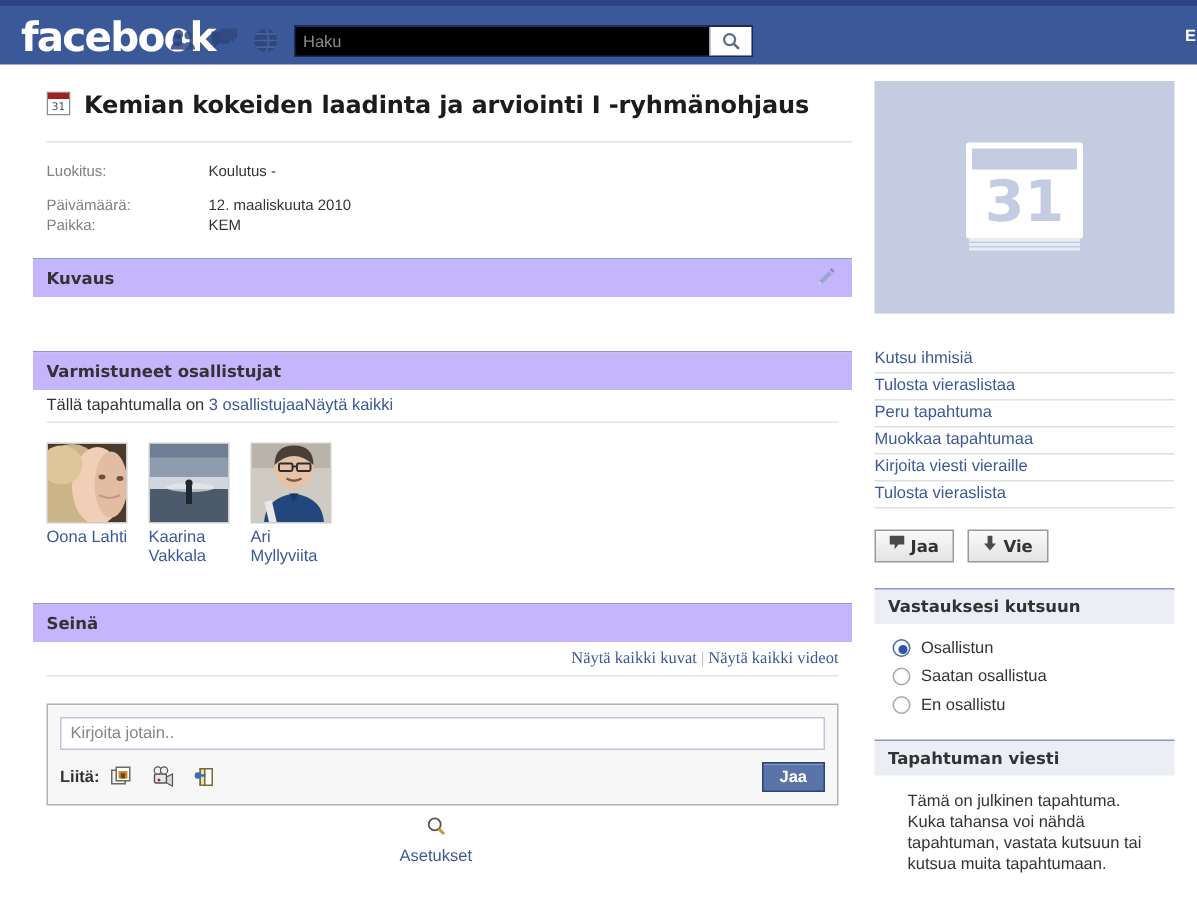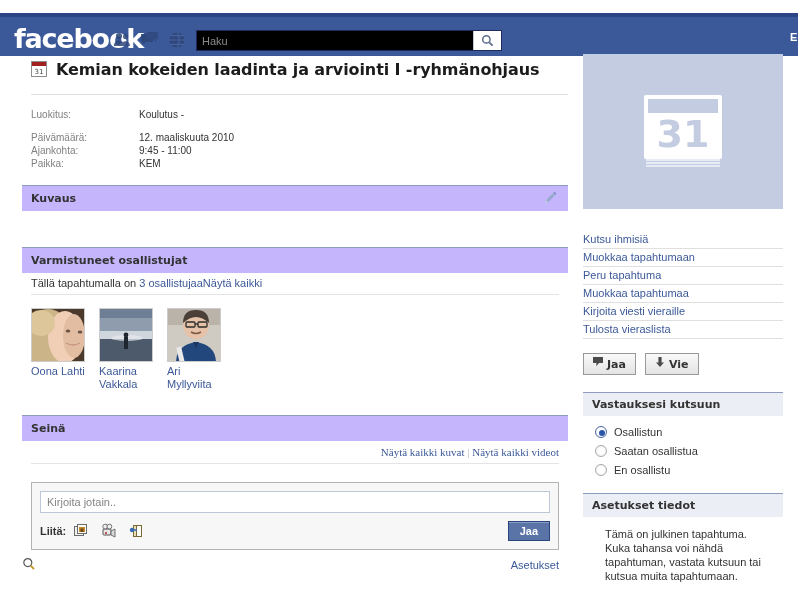--- a/index.html
+++ b/index.html
@@ -8,21 +8,21 @@
     width: 798px; height: 603px;
     overflow: hidden;
     background: #ffffff;
     font-family: "Liberation Sans", sans-serif;
     font-size: 11px;
     color: #333333;
   }
 
   
   #topbar {
-    position: absolute; left: 0; top: 13px;
+    position: absolute; left: 0; top: 0;
     width: 798px; height: 43px;
     background: #3b5998;
     border-top: 4px solid #2d4486;
   }
   #logo {
     position: absolute; left: 14px; top: 6px;
     color: #ffffff;
     font-size: 27px;
     font-weight: bold;
     letter-spacing: -1.2px;
@@ -187,22 +187,23 @@
     border: 1px solid #29447e;
     color: #ffffff;
     font-family: "Liberation Sans", sans-serif;
     font-size: 11px; font-weight: bold;
     padding: 3px 11px;
     cursor: pointer;
     box-shadow: inset 0 1px 0 #8a9cc2;
   }
   #settings-row {
     margin: 7px 9px 0 0;
-    display: flex; justify-content: space-between; align-items: center;
+    display: flex; justify-content: center; align-items: center;
     gap: 4px;
+    flex-direction: column;
   }
 
   
   #right {
     position: absolute; left: 583px; top: 54px;
     width: 200px;
   }
   #cal-big {
     width: 200px; height: 155px;
     background: #c3cce0;
@@ -321,24 +322,20 @@
 
   <table class="infotable">
     <tbody>
         <tr>
       <td class="infolabel">Luokitus:</td>
       <td class="infoval">Koulutus -</td>
     </tr>
     <tr class="inforow-gap">
       <td class="infolabel">Päivämäärä:</td>
       <td class="infoval">12. maaliskuuta 2010</td>
-    </tr>
-    <tr>
-      <td class="infolabel">Ajankohta:</td>
-      <td class="infoval">9:45 - 11:00</td>
     </tr>
     <tr>
       <td class="infolabel">Paikka:</td>
       <td class="infoval">KEM</td>
     </tr>
   </tbody>
     </table>
 
   <div class="sec">
     <div class="sechead">
@@ -491,21 +488,21 @@
       <rect x="8" y="10" width="70" height="14" fill="#c3cce0"></rect>
       <text x="43" y="58" font-size="38" font-weight="bold" font-family="DejaVu Sans, sans-serif" text-anchor="middle" fill="#c3cce0">31</text>
       <rect x="6" y="70" width="74" height="2" fill="#e7ebf3"></rect>
       <rect x="6" y="73" width="74" height="2" fill="#e7ebf3"></rect>
       <rect x="6" y="76" width="74" height="2" fill="#e7ebf3"></rect>
     </svg>
   </div>
 
   <div id="sidelinks">
     <a href="#" class="sidelink">Kutsu ihmisiä</a>
-    <a href="#" class="sidelink">Muokkaa tapahtumaan</a>
+    <a href="#" class="sidelink">Tulosta vieraslistaa</a>
     <a href="#" class="sidelink">Peru tapahtuma</a>
     <a href="#" class="sidelink">Muokkaa tapahtumaa</a>
     <a href="#" class="sidelink">Kirjoita viesti vieraille</a>
     <a href="#" class="sidelink">Tulosta vieraslista</a>
   </div>
 
   <div id="sidebuttons">
     <button class="greybtn">
       <span>
         <svg width="10" height="11" viewBox="0 0 10 11">
@@ -536,17 +533,17 @@
         <span>Saatan osallistua</span>
       </div>
       <div class="radio-row">
         <span class="radio"></span>
         <span>En osallistu</span>
       </div>
     </div>
   </div>
 
   <div class="rbox">
-    <div class="rbox-head">Asetukset tiedot</div>
+    <div class="rbox-head">Tapahtuman viesti</div>
     <div id="details-text">Tämä on julkinen tapahtuma. Kuka tahansa voi nähdä tapahtuman, vastata kutsuun tai kutsua muita tapahtumaan.</div>
   </div>
 
 </div>
 
 </body></html>

